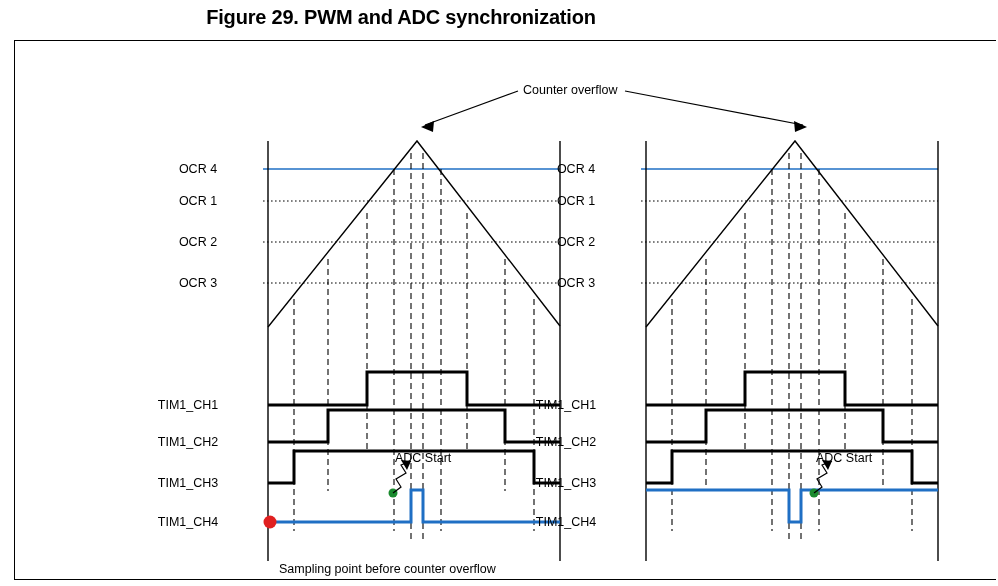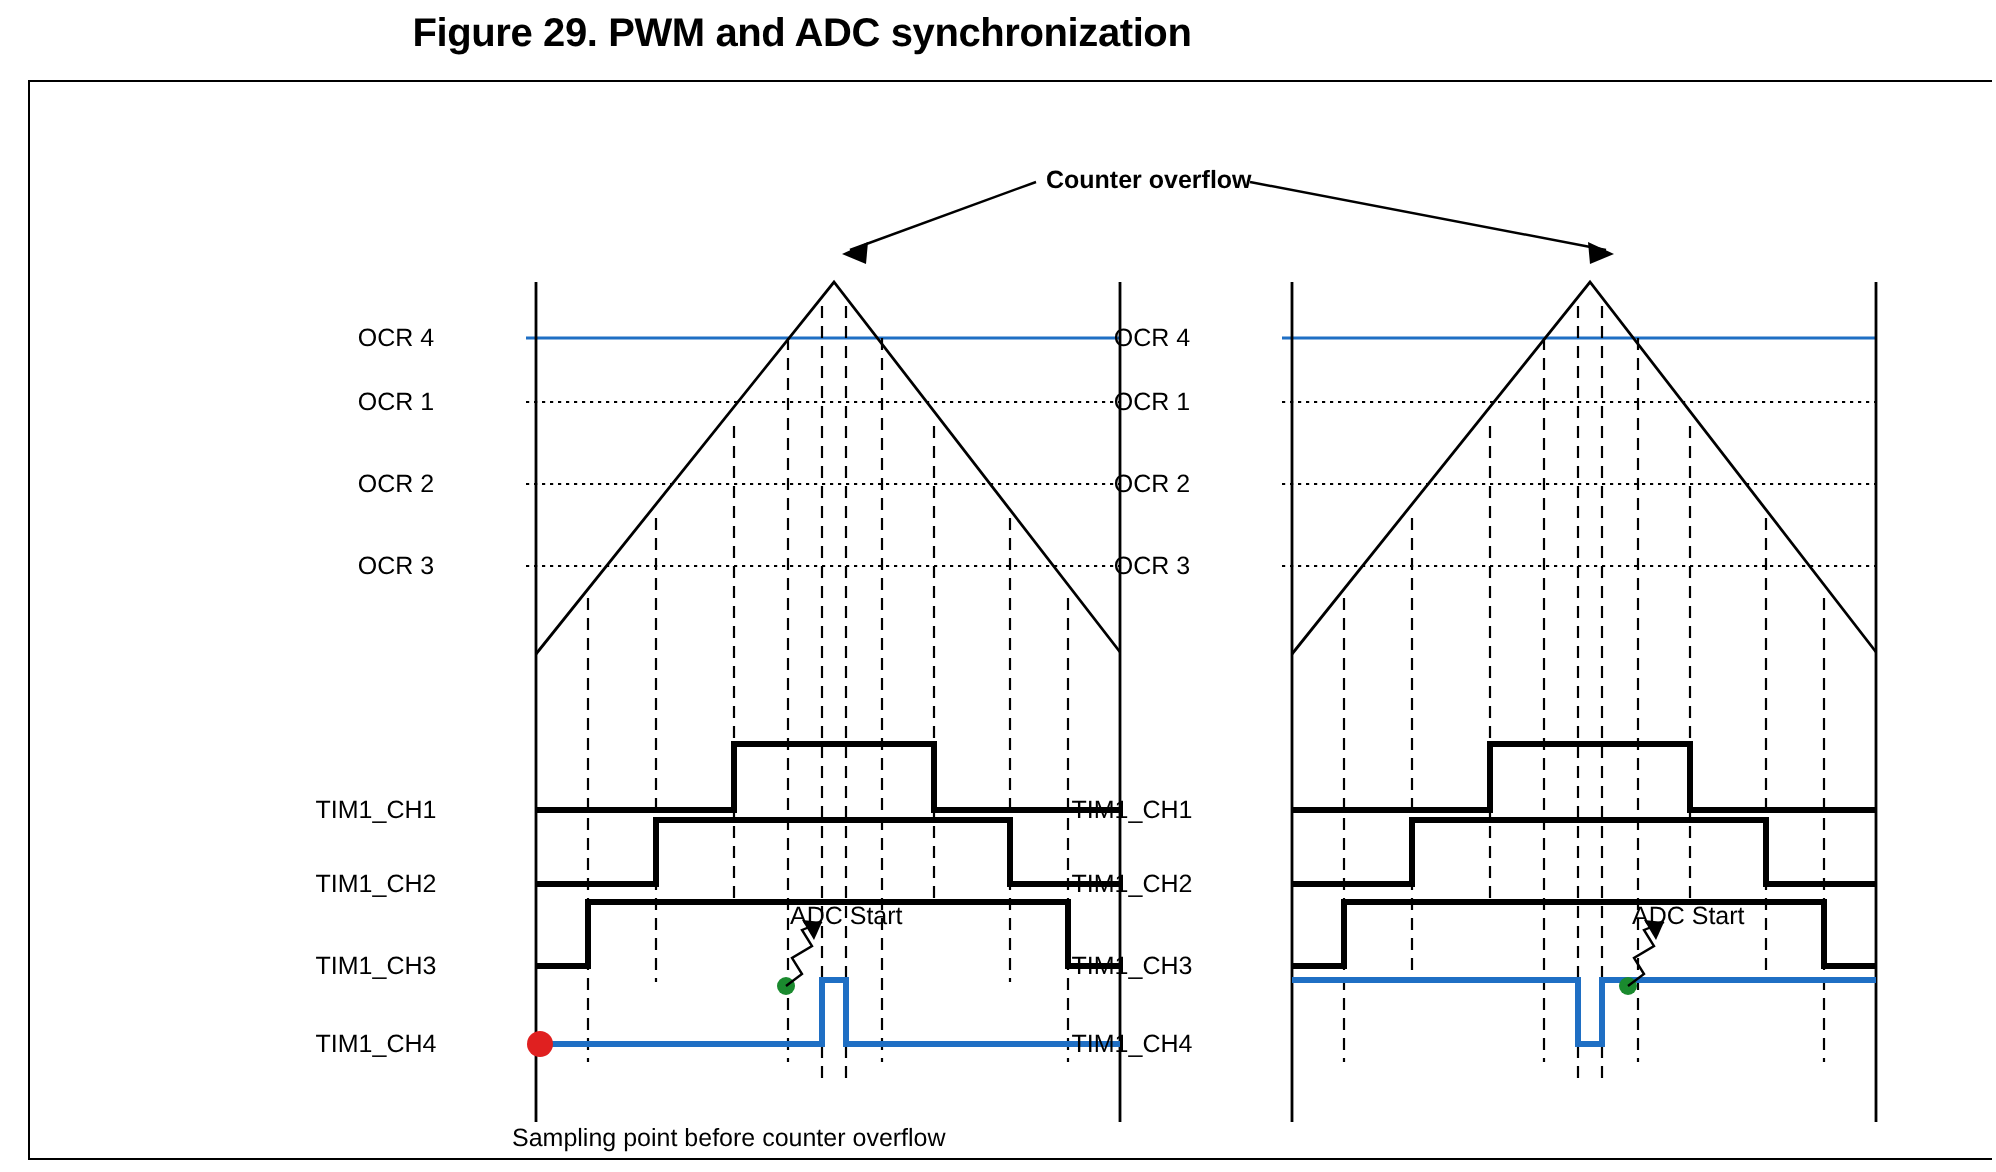--- a/index.html
+++ b/index.html
@@ -153,30 +153,30 @@
   <div class="lbl lbl-r" style="left:128px; top:194px; width:110px;">OCR 2</div>
   <div class="lbl lbl-r" style="left:128px; top:235px; width:110px;">OCR 3</div>
 
   <div class="lbl lbl-r" style="left:108px; top:357px; width:130px;">TIM1_CH1</div>
   <div class="lbl lbl-r" style="left:108px; top:394px; width:130px;">TIM1_CH2</div>
   <div class="lbl lbl-r" style="left:108px; top:435px; width:130px;">TIM1_CH3</div>
   <div class="lbl lbl-r" style="left:108px; top:474px; width:130px;">TIM1_CH4</div>
 
   <div class="lbl" style="left:380px; top:410px;">ADC Start</div>
 
-  <div class="caption" style="left:241px; top:521px;text-align:center;">Sampling point before counter overflow</div>
+  <div class="caption" style="left:264px; top:521px;text-align:center;">Sampling point before counter overflow</div>
 
   <div class="lbl lbl-r" style="left:506px; top:121px; width:110px;">OCR 4</div>
   <div class="lbl lbl-r" style="left:506px; top:153px; width:110px;">OCR 1</div>
   <div class="lbl lbl-r" style="left:506px; top:194px; width:110px;">OCR 2</div>
   <div class="lbl lbl-r" style="left:506px; top:235px; width:110px;">OCR 3</div>
 
   <div class="lbl lbl-r" style="left:486px; top:357px; width:130px;">TIM1_CH1</div>
   <div class="lbl lbl-r" style="left:486px; top:394px; width:130px;">TIM1_CH2</div>
   <div class="lbl lbl-r" style="left:486px; top:435px; width:130px;">TIM1_CH3</div>
   <div class="lbl lbl-r" style="left:486px; top:474px; width:130px;">TIM1_CH4</div>
 
   <div class="lbl" style="left:801px; top:410px;">ADC Start</div>
 
 
-  <div class="lbl" style="left:508px; top:42px;font-weight:bold;">Counter overflow</div>
+  <div class="lbl" style="left:508px; top:42px;">Counter overflow</div>
 
 </div>
 
 </body></html>

